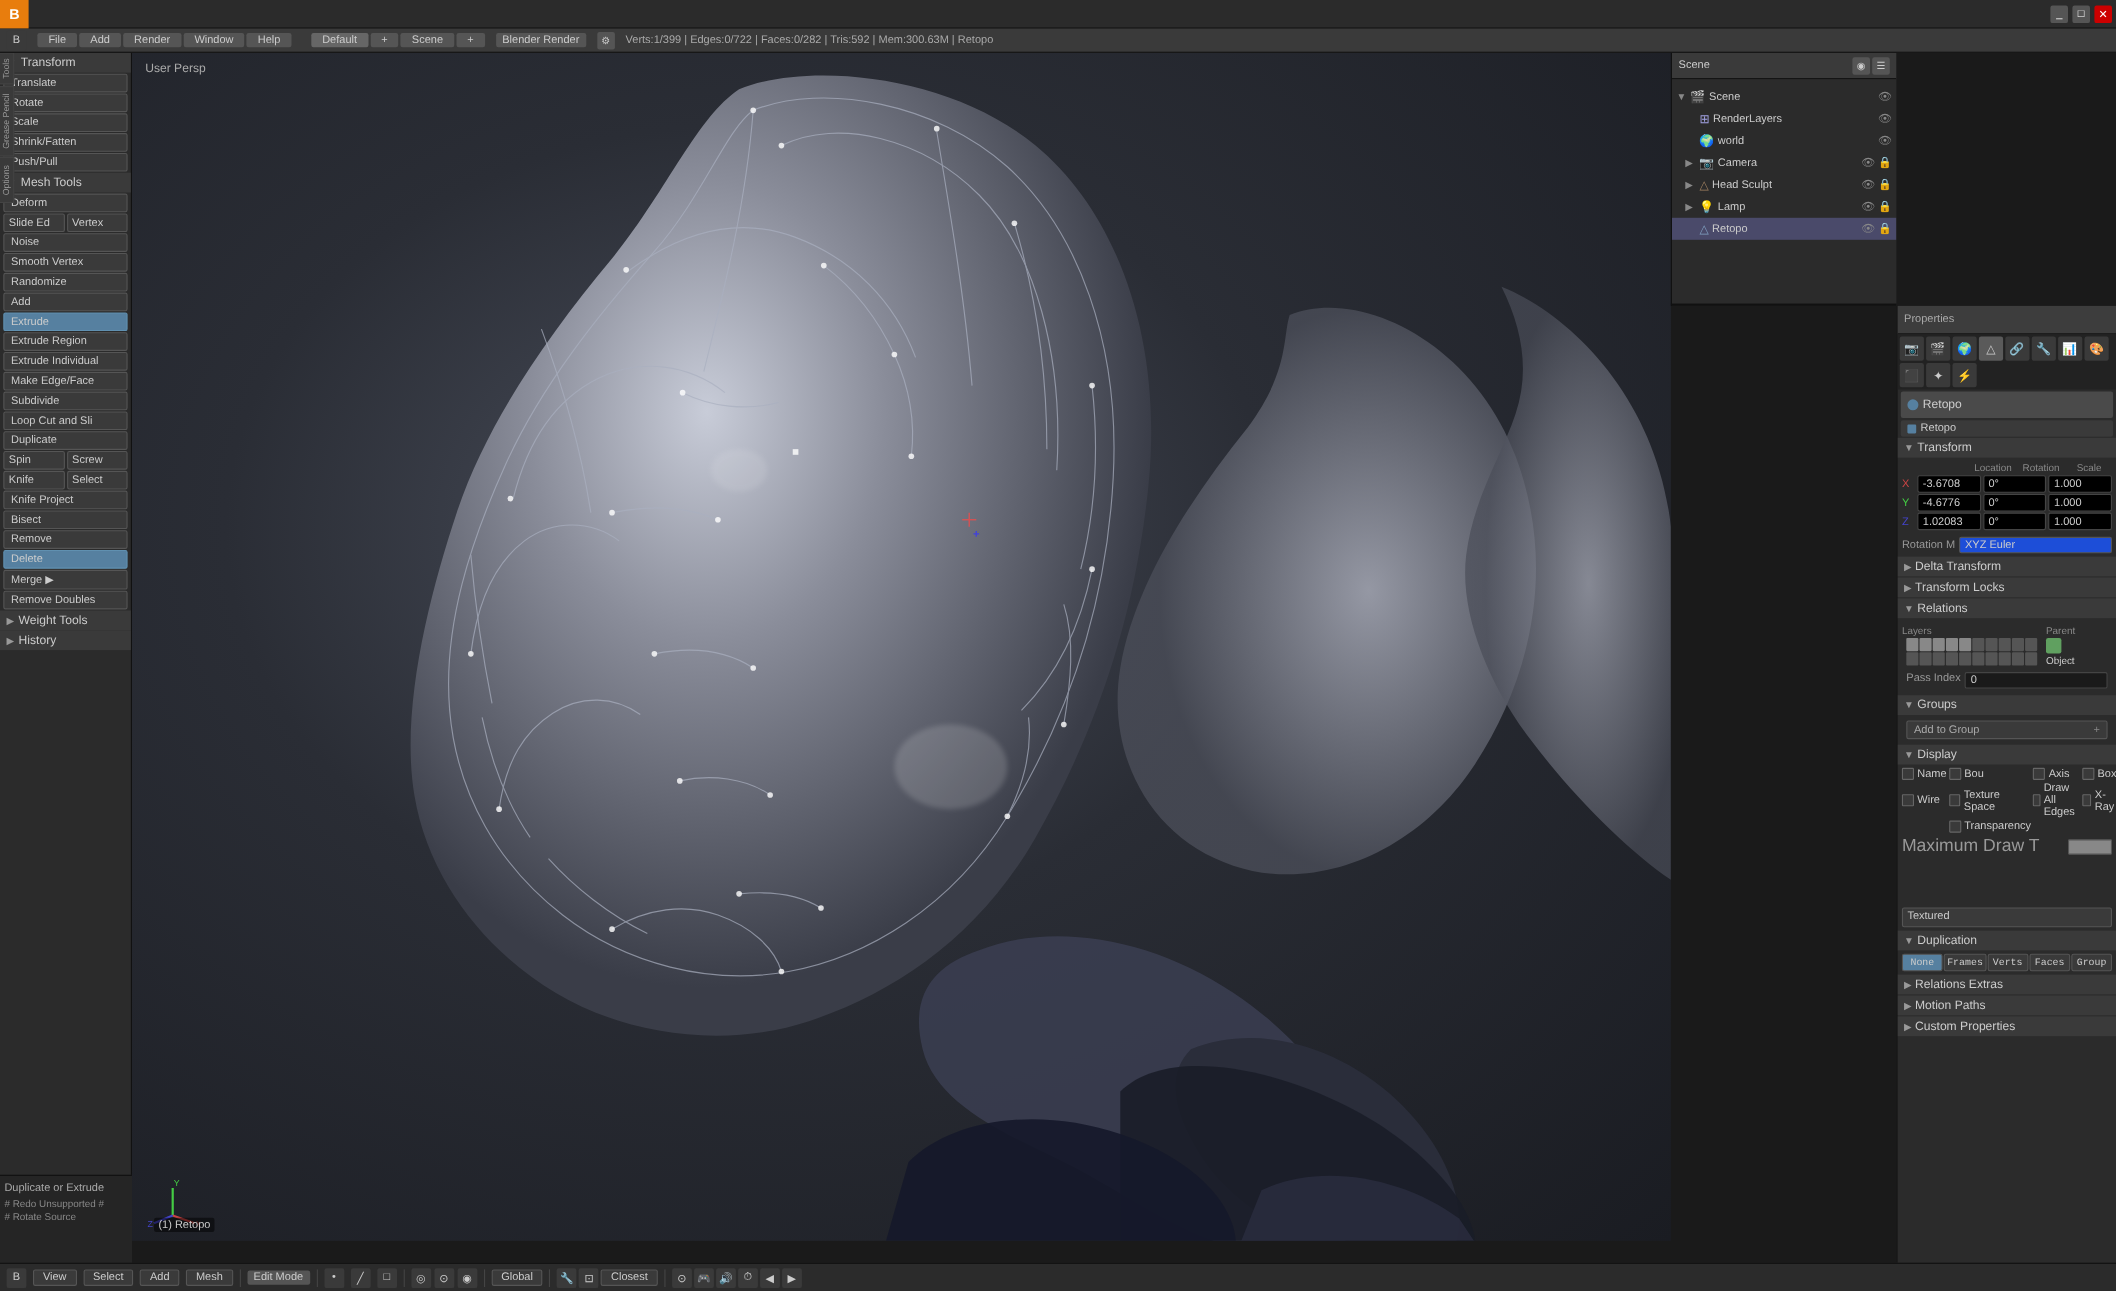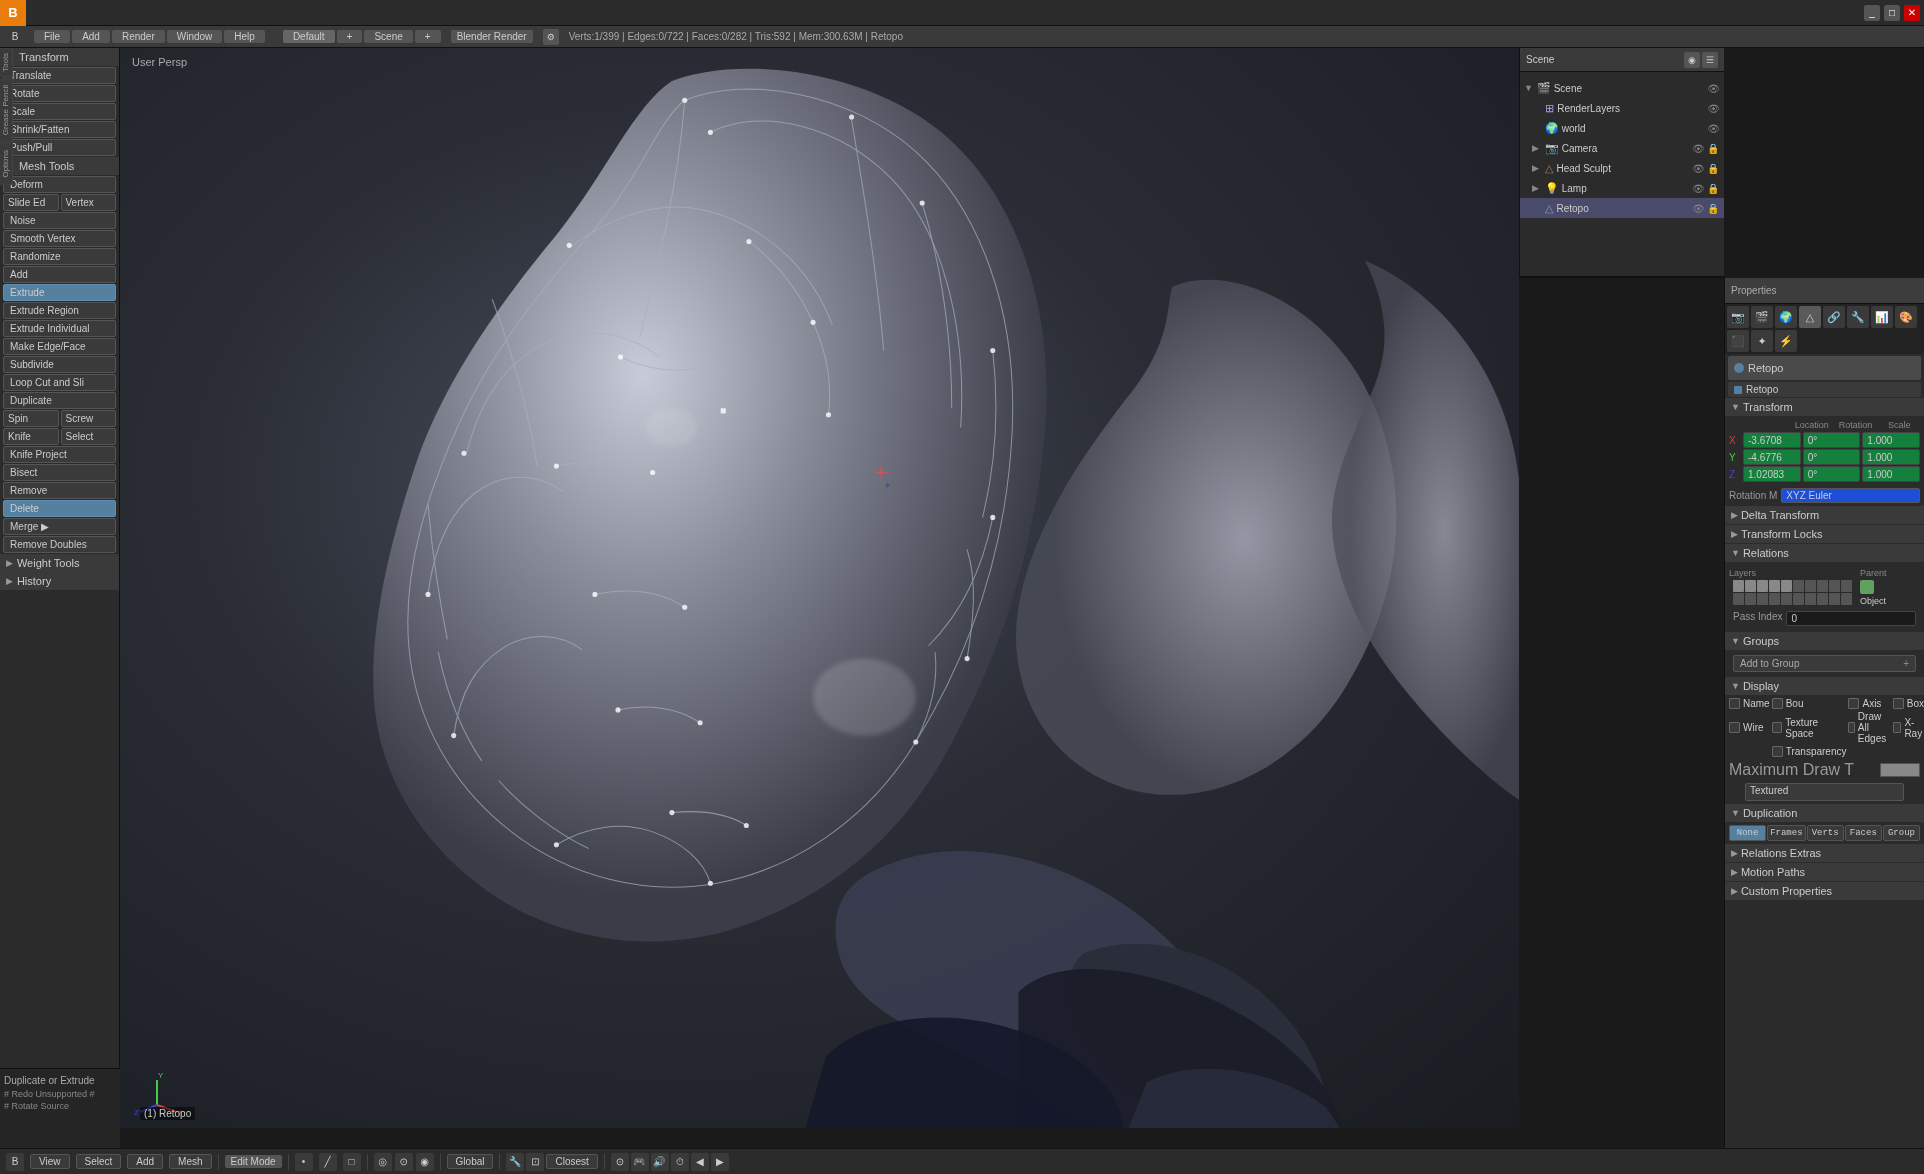--- a/index.html
+++ b/index.html
@@ -243,21 +243,21 @@
       align-items: center;
       gap: 3px;
       margin: 1px 0;
     }
     .section-arrow { font-size: 9px; color: #999; }
 
     .prop-grid {
       padding: 3px 4px;
     }
     .prop-value {
-      background: #15803d;
+      background: #000000;
       border: 1px solid #444;
       border-radius: 2px;
       padding: 1px 4px;
       color: #ccc;
       font-size: 10px;
       flex: 1;
       height: 16px;
       display: flex; align-items: center;
     }
 
@@ -340,22 +340,23 @@
     .obj-color-box {
       width: 40px; height: 14px;
       background: #888;
       border: 1px solid #555;
       border-radius: 1px;
     }
 
     .textured-row {
       display: flex;
       align-items: flex-start;
-      padding: 2px 20px;
+      padding: 2px 4px;
       gap: 4px;
+      margin-top: 42px;
     }
     .textured-select {
       flex: 1;
       background: #3a3a3a;
       border: 1px solid #555;
       border-radius: 2px;
       padding: 1px 4px;
       color: #ccc;
       font-size: 10px;
       height: 18px;

